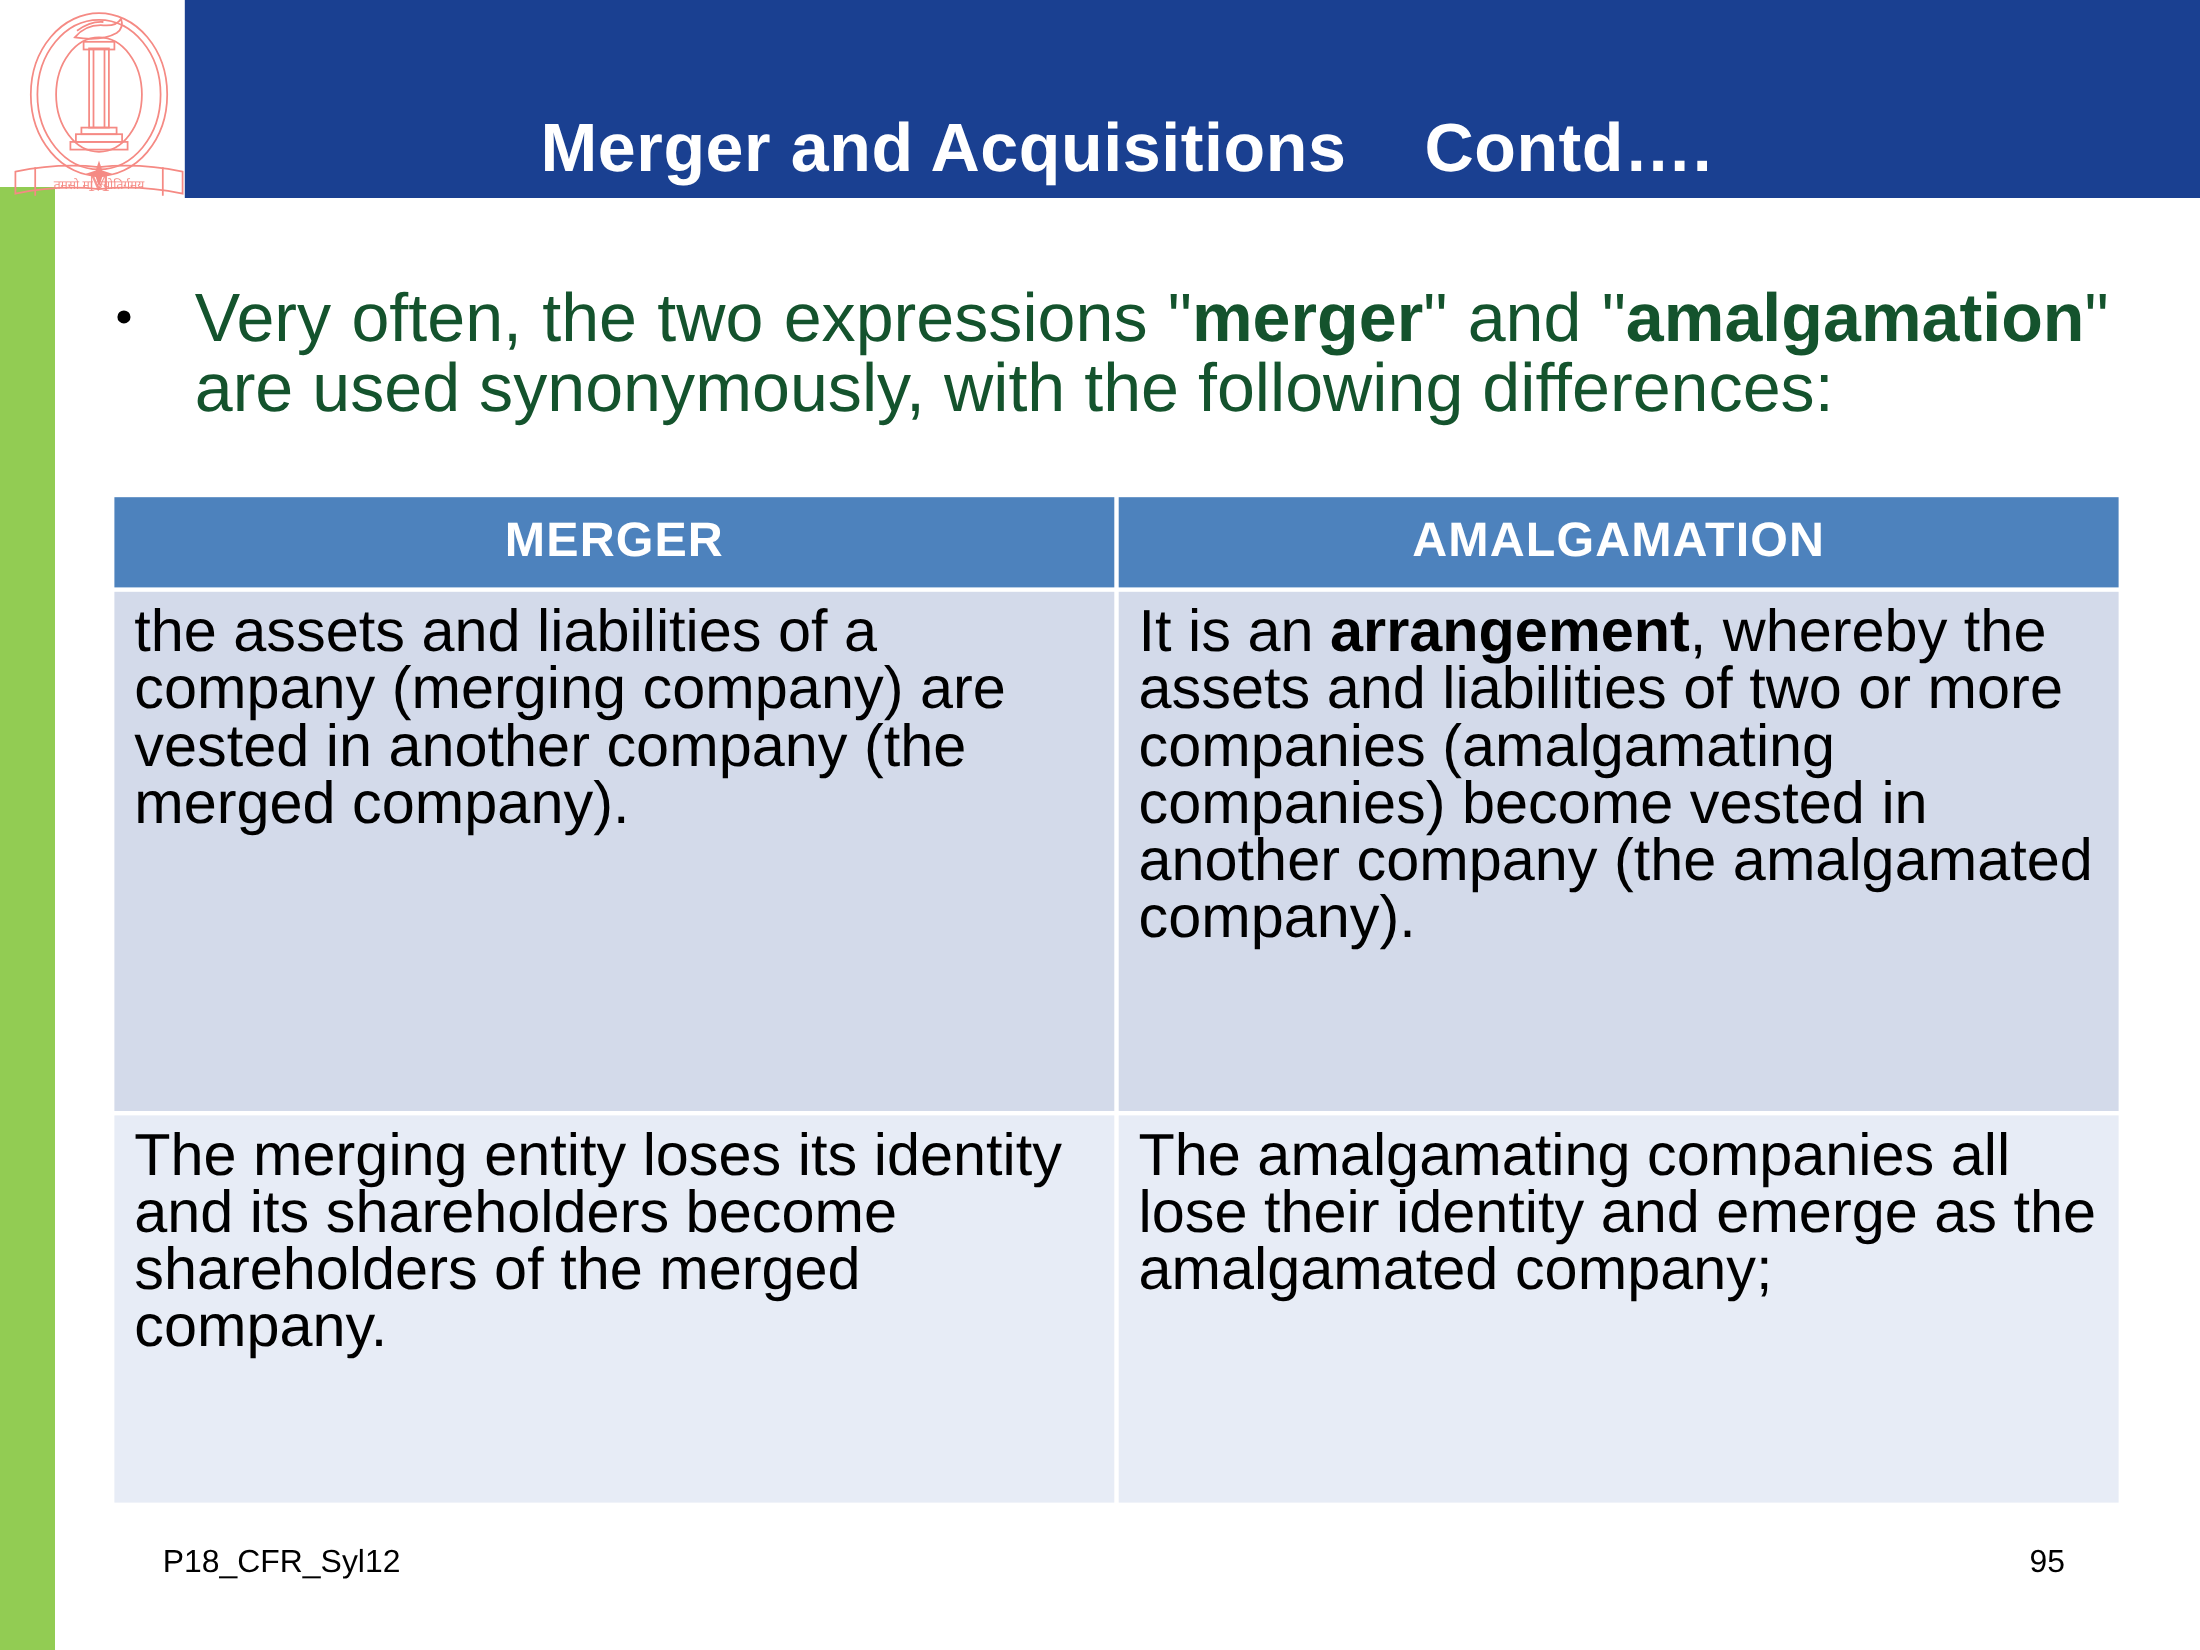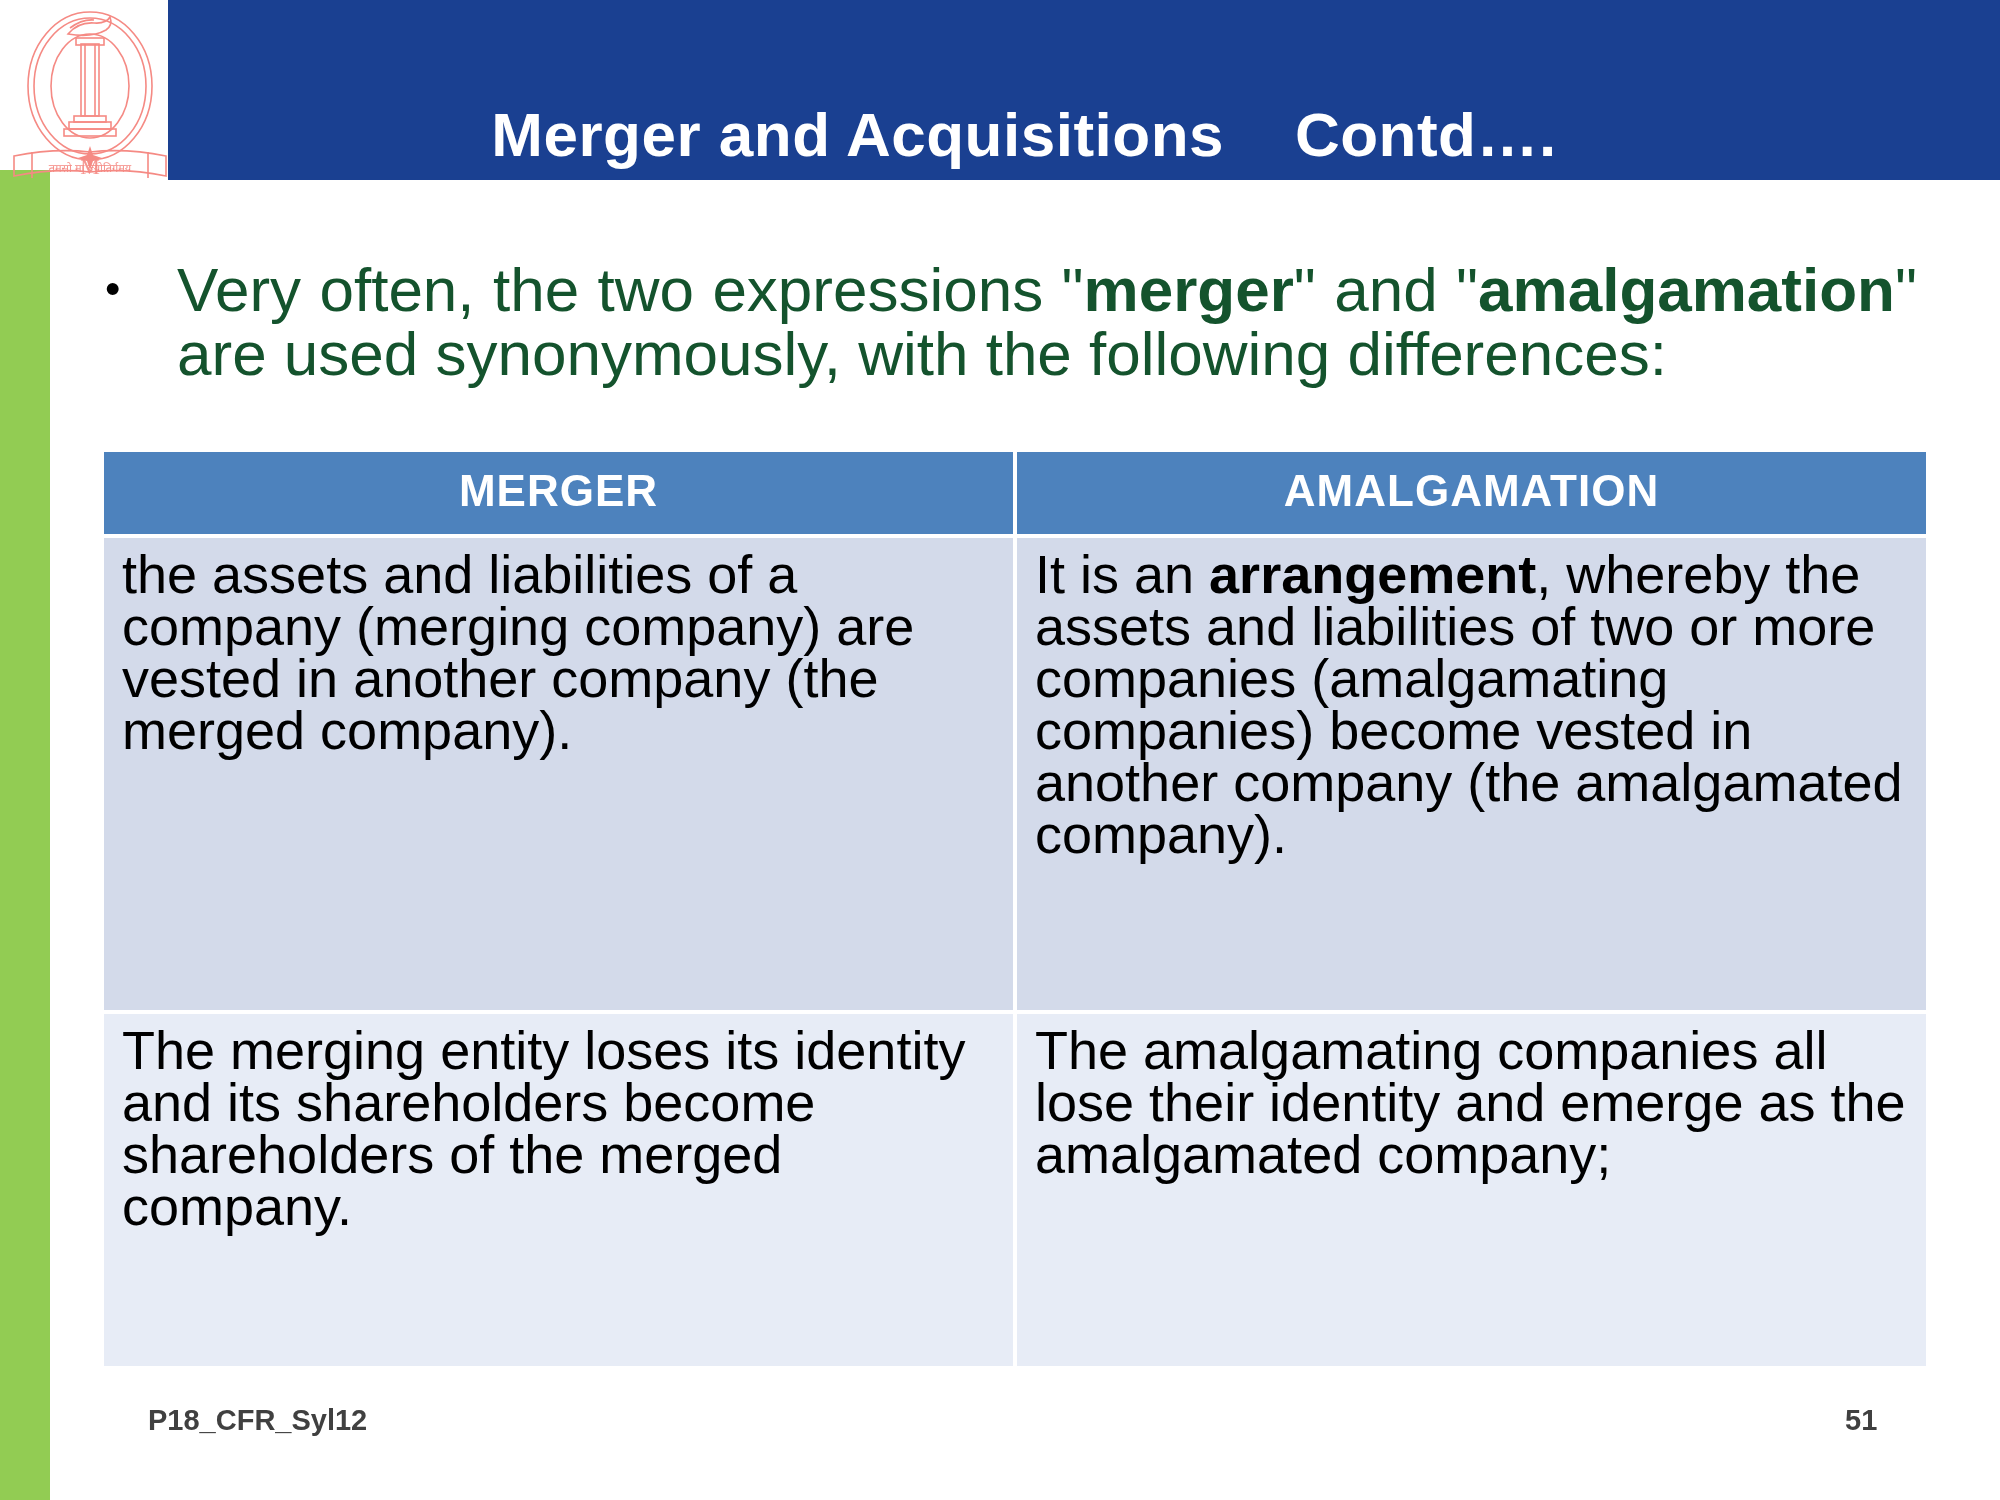--- a/index.html
+++ b/index.html
@@ -123,23 +123,23 @@
   .cell-pad-tall { height: 440px; }
   .cell-pad-short { height: 320px; }
 
   
   #footer {
     position: absolute;
     left: 0;
     top: 1400px;
     width: 2000px;
     height: 60px;
-    color: #404040;
+    color: #000000;
     font-size: 29px;
-    font-weight: bold;
+    font-weight: normal;
   }
   #footer-left {
     position: absolute;
     left: 148px;
     top: 4px;
   }
   #footer-center {
     position: absolute;
     left: 0;
     top: 4px;
@@ -211,14 +211,14 @@
     </tr>
     <tr class="row-b">
       <td class="cell-pad-short"><span>The merging entity loses its identity and its shareholders become shareholders of the merged company.</span></td>
       <td class="cell-pad-short"><span>The amalgamating companies all lose their identity and emerge as the amalgamated company;</span></td>
     </tr>
   </tbody>
 </table>
 
 <div id="footer">
   <span id="footer-left">P18_CFR_Syl12</span>
-  <span id="footer-page">51</span>
+  <span id="footer-page">95</span>
 </div>
 
 </body></html>

